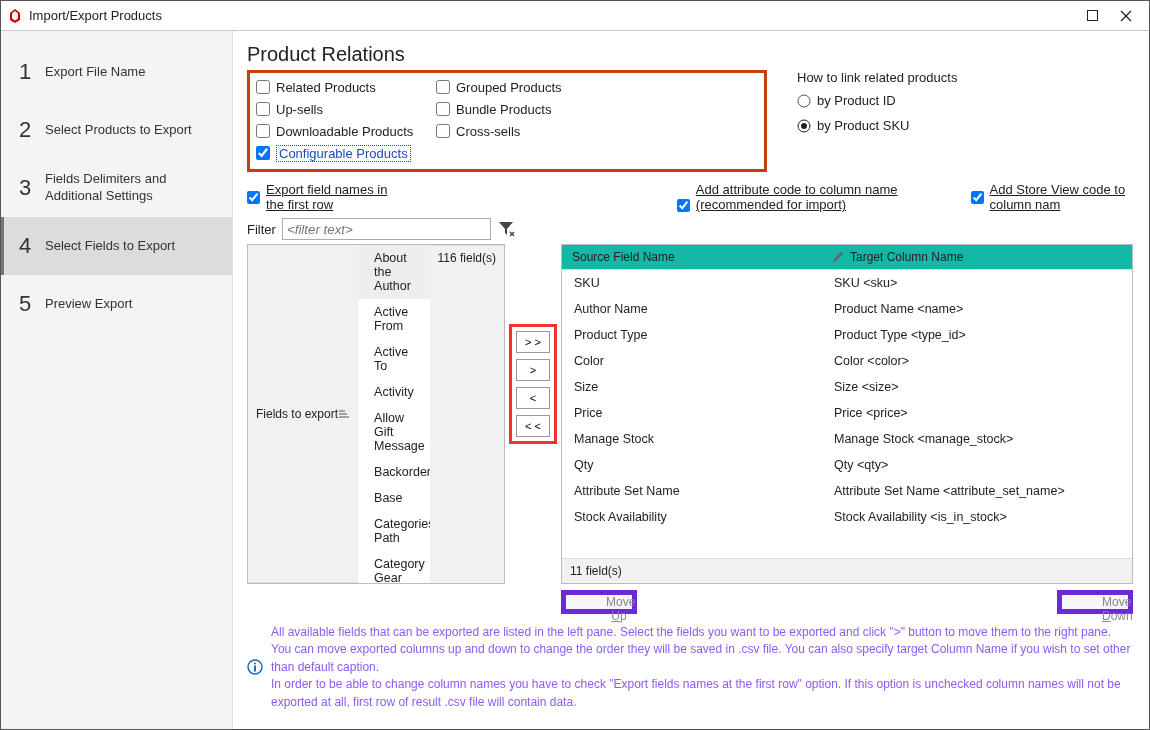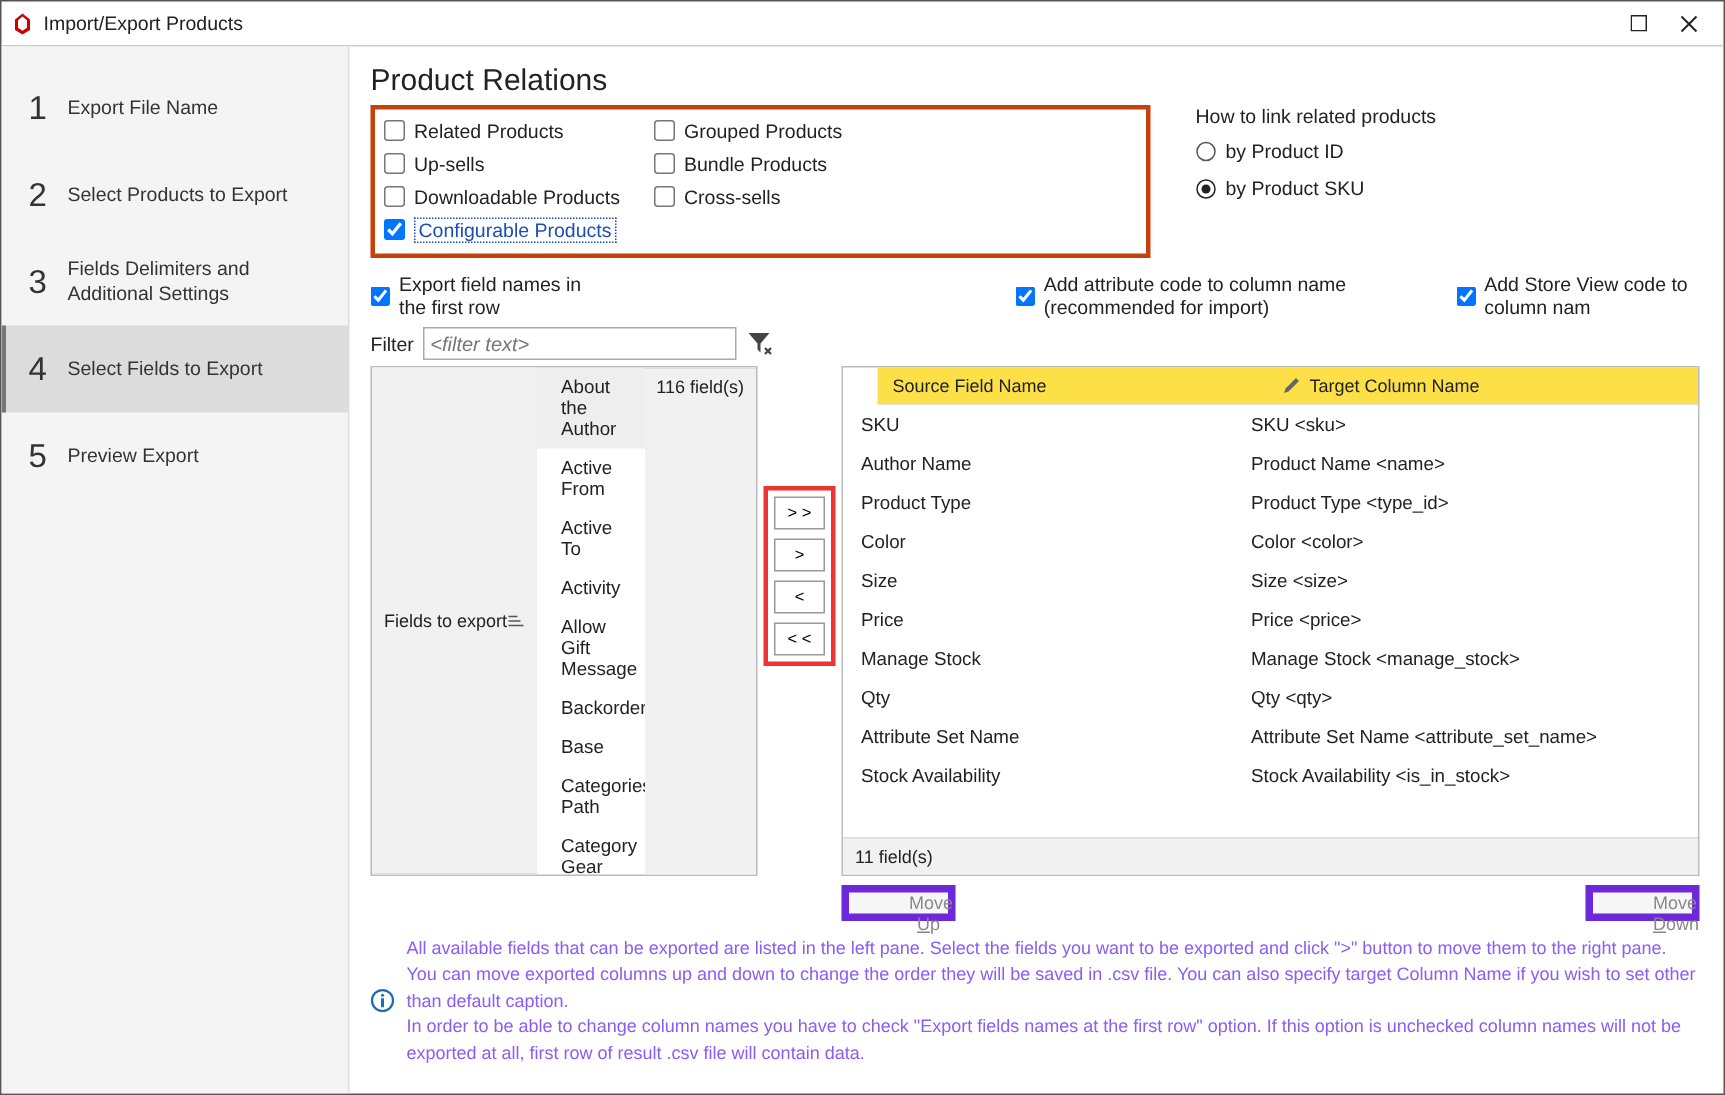--- a/index.html
+++ b/index.html
@@ -20,39 +20,39 @@
 .relations-box { border: 3px solid #c2410c; padding: 4px 8px 6px 6px; width: 520px; }
 .relations-grid { display: grid; grid-template-columns: 180px 200px; row-gap: 2px; }
 .cbrow { display: flex; align-items: center; height: 20px; }
 .cbrow input { width: 14px; height: 14px; margin-right: 6px; }
 .cbrow .sel { color: #1a4db8; border: 1px dotted #1a4db8; padding: 0 2px; }
 .link-col { margin-left: 30px; flex: 1; }
 .link-col .lt { margin-bottom: 8px; }
 .radio-row { display: flex; align-items: center; margin-bottom: 10px; }
 .radio-row svg { margin-right: 6px; }
 .opts-row { display: flex; align-items: center; margin-top: 10px; margin-bottom: 6px; gap: 28px; }
-.opts-row label { display: flex; align-items: center; }
+.opts-row label { display: flex; align-items: center; text-decoration: underline; }
 .opts-row input { margin-right: 6px; }
-.opts-row .opt2 { margin-left: auto; margin-right: 0; }
+.opts-row .opt2 { margin-left: auto; margin-right: 0; align-items: flex-end; }
 .opts-row .opt2, .opts-row .opt3 { margin-left: 0; }
 .filter-row { display: flex; align-items: center; gap: 6px; margin-bottom: 4px; width: 268px; }
 .filter-row input { flex: 1; height: 22px; padding: 0 4px; border: 1px solid #aaa; font-style: italic; color: #888; }
 .funnel { width: 18px; height: 18px; cursor: default; }
 .panels { display: flex; align-items: flex-start; }
 .left-list { width: 258px; border: 1px solid #bbb; display: flex; flex-direction: row; height: 340px; }
 .list-header { background: #f1f1f1; padding: 5px 8px; font-size: 12px; border-bottom: 1px solid #ddd; display: flex; justify-content: space-between; align-items: center; }
 .list-body { flex: 1; overflow: hidden; }
 .list-body .row { padding: 6px 16px; font-size: 12.5px; }
 .list-body .row.sel { background: #eee; }
 .list-footer { background: #f1f1f1; padding: 5px 8px; font-size: 12px; border-top: 1px solid #ddd; }
 .mid-btns { width: 56px; display: flex; flex-direction: column; align-items: center; padding-top: 80px; }
 .mid-btns .redbox { border: 3px solid #e33; padding: 4px; display: flex; flex-direction: column; gap: 6px; }
 .mid-btns button { width: 34px; height: 22px; border: 1px solid #999; background: #fff; font-size: 11px; cursor: default; }
 .right-list { flex: 1; border: 1px solid #bbb; display: flex; flex-direction: column; height: 340px; }
-.rtable-head { display: flex; background: #fde047; border-bottom: 1px solid #ddd; font-size: 12px; margin-left: 23px; }
+.rtable-head { display: flex; background: #14b8a6; border-bottom: 1px solid #ddd; font-size: 12px; }
 .rtable-head .c1 { width: 260px; padding: 5px 10px; }
 .rtable-head .c2 { flex: 1; padding: 5px 10px; display: flex; align-items: center; gap: 6px; }
 .rtable-body { flex: 1; overflow: hidden; }
 .rtable-body .rrow { display: flex; font-size: 12.5px; }
 .rtable-body .rrow .c1 { width: 260px; padding: 6px 12px; }
 .rtable-body .rrow .c2 { flex: 1; padding: 6px 12px; }
 .move-row { display: flex; margin-top: 6px; }
 .move-row .spacer1 { width: 314px; }
 .move-row button { width: 76px; height: 24px; border: 5px solid #6d28d9; background: #f6f6f6; font-size: 12px; color: #888; cursor: default; padding-left: 40px; }
 .move-row .spacer2 { flex: 1; }

